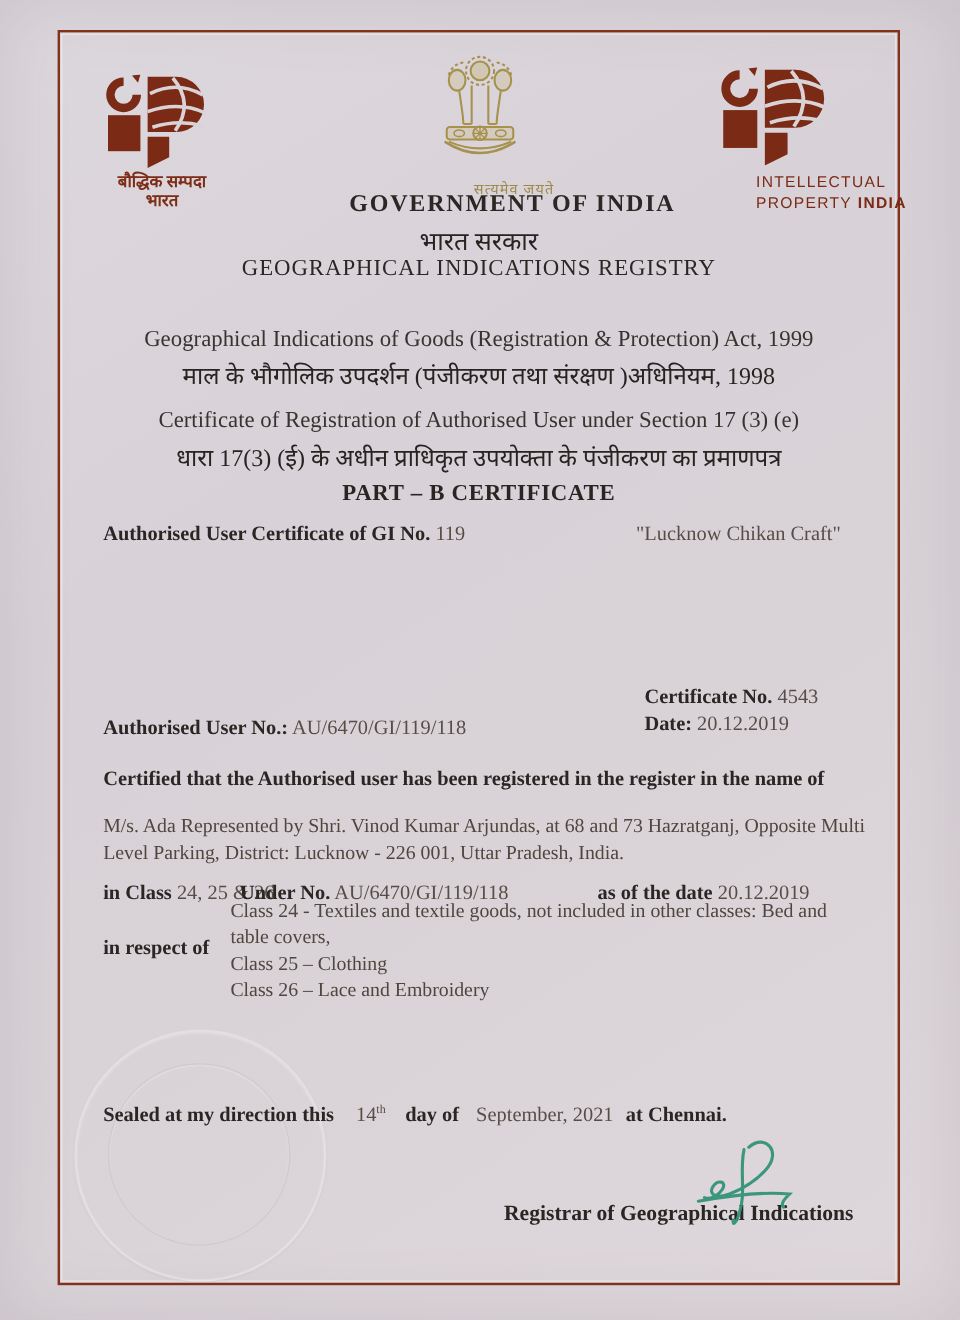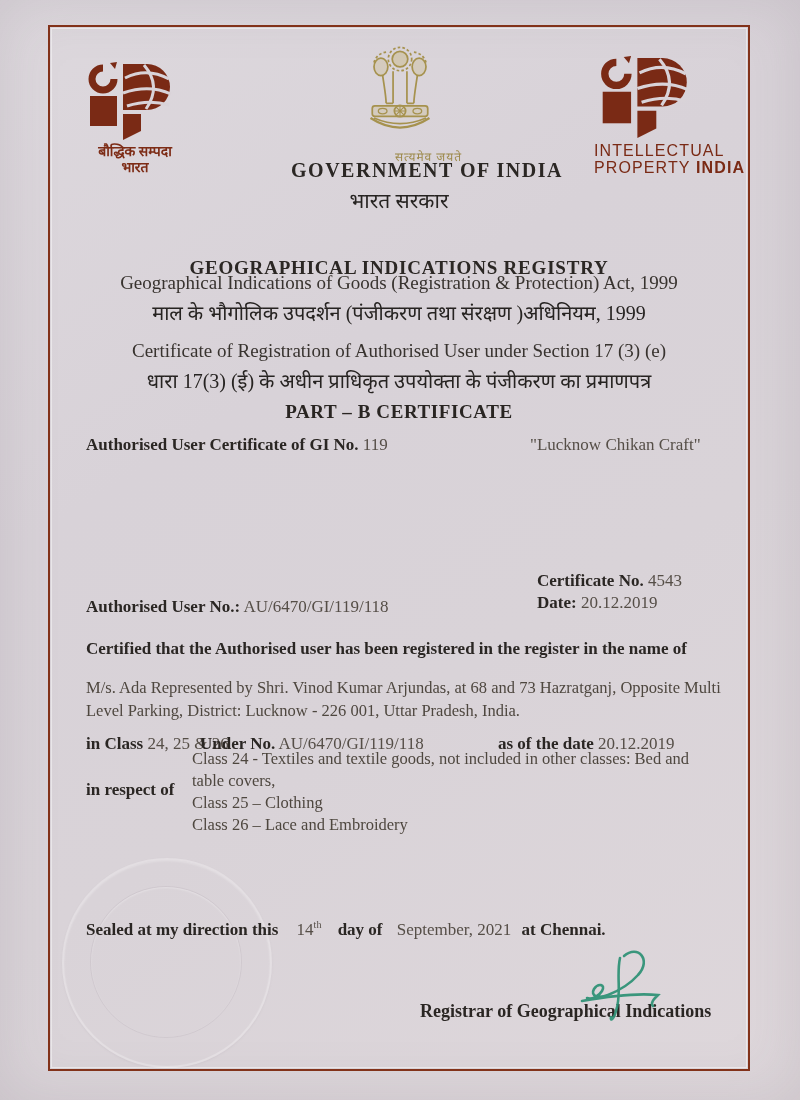--- a/index.html
+++ b/index.html
@@ -20,28 +20,28 @@
   }
   .frame-inner{
     position:absolute;inset:1px;
     border:1px solid rgba(255,255,255,0.45);
   }
   .abs{position:absolute;}
   .ctr{left:48px;width:702px;text-align:center;}
   .b{font-weight:bold;color:#2a2623;}
   .v{color:#554e47;}
   .title-en{font-size:20px;font-weight:bold;letter-spacing:1.5px;color:#2b2724;}
-  .title-en2{font-size:19px;font-weight:bold;letter-spacing:0.8px;color:#2b2724;margin-top:44px;}
+  .title-en2{font-size:19px;font-weight:normal;letter-spacing:0.8px;color:#2b2724;}
   .hi{font-size:20px;color:#262321;}
   .line-en{font-size:19px;color:#38332f;}
   .partb{font-size:19px;font-weight:bold;letter-spacing:0.6px;color:#292522;}
   .body-line{font-size:17px;}
   .para{font-size:16.5px;line-height:23px;color:#4e473f;}
   .logo-caption-hi{font-size:14px;font-weight:bold;color:#7d2c16;line-height:16px;font-family:"Liberation Serif",serif;}
-  .logo-caption-en{font-family:"Liberation Sans",sans-serif;font-size:16px;letter-spacing:1.1px;color:#7a2a15;line-height:17px;}
+  .logo-caption-en{font-family:"Liberation Sans",sans-serif;font-size:13px;letter-spacing:1.1px;color:#7a2a15;line-height:17px;margin-left:36px;}
   .emblem-caption{font-size:12px;color:#9d8a4b;letter-spacing:1px;text-align:right;}
   sup.sup{font-size:10px;vertical-align:super;}
   .seal{
     position:absolute;left:62px;top:858px;width:206px;height:206px;border-radius:50%;
     border:2px solid rgba(255,255,255,0.5);
     box-shadow:0 1px 2px rgba(150,140,150,0.25), inset 0 1px 2px rgba(255,255,255,0.5);
     opacity:0.5;
   }
   .seal-inner{
     position:absolute;left:26px;top:26px;width:150px;height:150px;border-radius:50%;
@@ -127,21 +127,21 @@
       </g>
     </svg>
     <div class="logo-caption-en">INTELLECTUAL</div>
     <div class="logo-caption-en"><span>PROPERTY</span>&nbsp;<b>INDIA</b></div>
   </div>
 
   <div class="abs ctr title-en" style="top:159px;padding-left:28px;">GOVERNMENT OF INDIA</div>
   <div class="abs ctr hi" style="top:186px;font-size:21px;">भारत सरकार</div>
   <div class="abs ctr title-en2" style="top:213px;">GEOGRAPHICAL INDICATIONS REGISTRY</div>
   <div class="abs ctr line-en" style="top:272px;">Geographical Indications of Goods (Registration &amp; Protection) Act, 1999</div>
-  <div class="abs ctr hi" style="top:299px;">माल के भौगोलिक उपदर्शन (पंजीकरण तथा संरक्षण )अधिनियम, 1999</div>
+  <div class="abs ctr hi" style="top:299px;">माल के भौगोलिक उपदर्शन (पंजीकरण तथा संरक्षण )अधिनियम, 1998</div>
   <div class="abs ctr line-en" style="top:340px;">Certificate of Registration of Authorised User under Section 17 (3) (e)</div>
   <div class="abs ctr hi" style="top:367px;">धारा 17(3) (ई) के अधीन प्राधिकृत उपयोक्ता के पंजीकरण का प्रमाणपत्र</div>
   <div class="abs ctr partb" style="top:401px;">PART – B CERTIFICATE</div>
 
   <div class="abs body-line" style="left:86px;top:435px;">
     <span class="b">Authorised User Certificate of GI No.</span>
     <span class="v">119</span>
   </div>
   <div class="abs body-line v" style="left:530px;top:435px;">"Lucknow Chikan Craft"</div>
 

